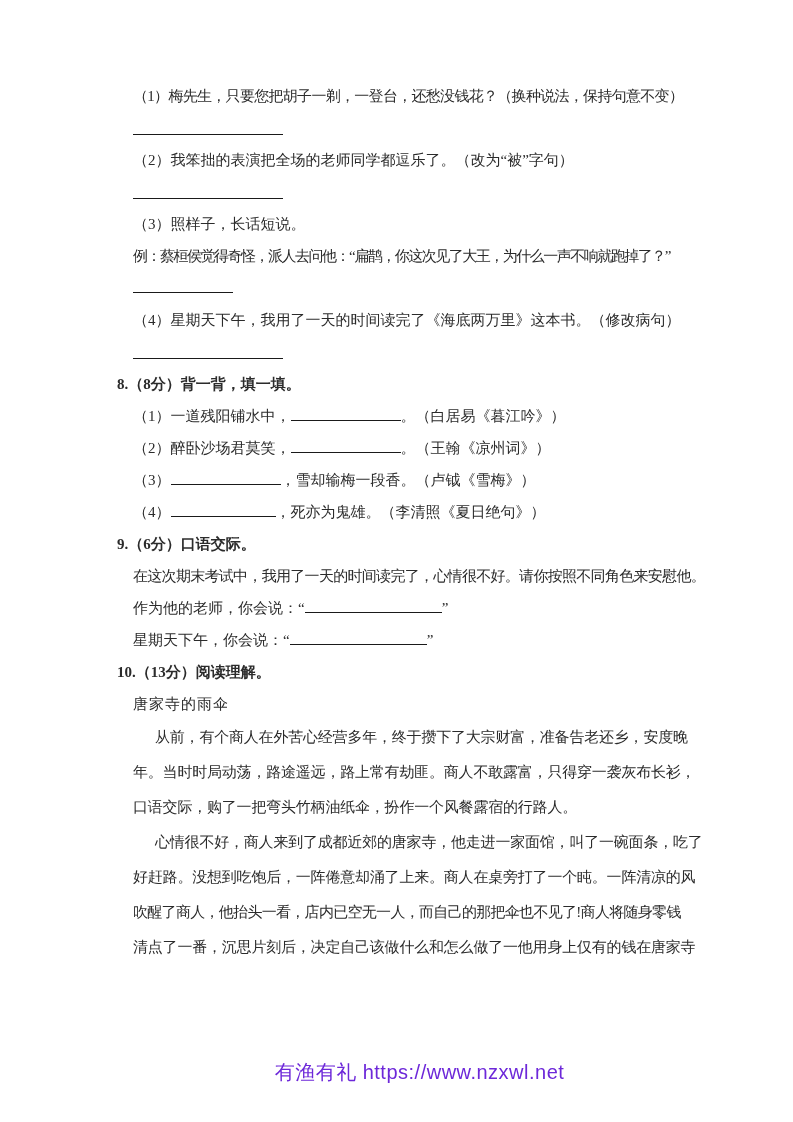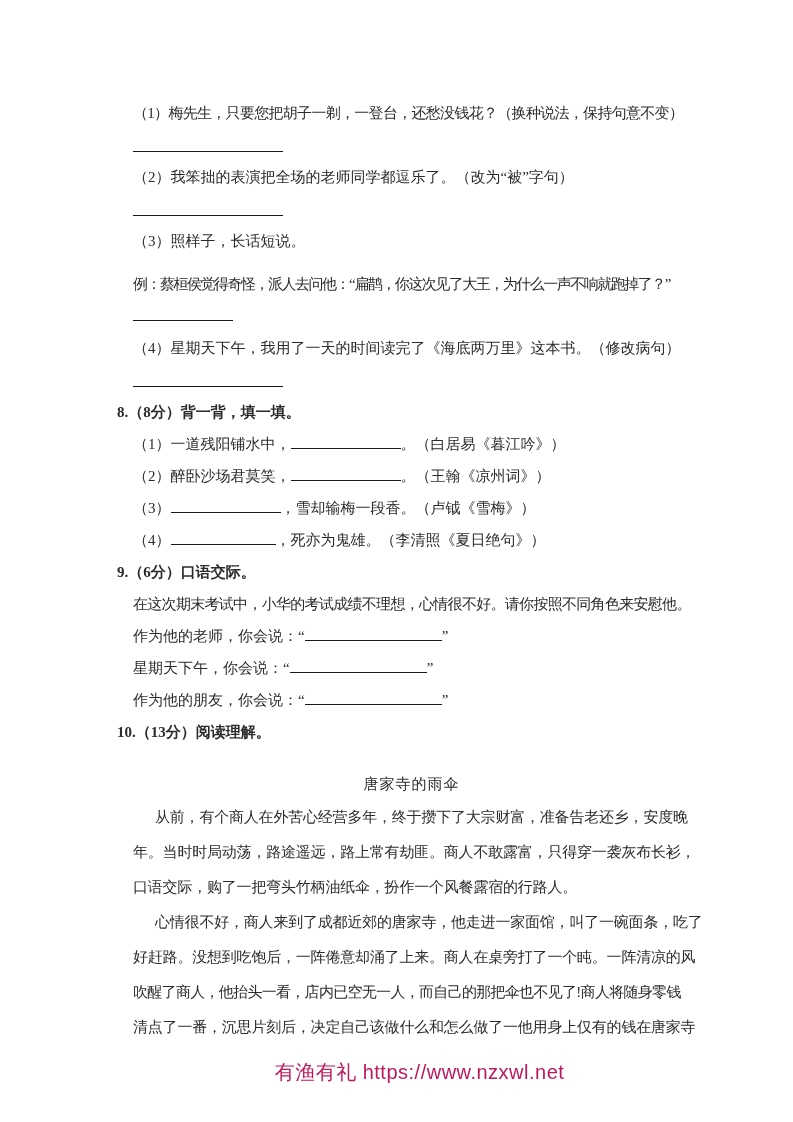--- a/index.html
+++ b/index.html
@@ -10,36 +10,36 @@
     font-family: "Liberation Serif", "DejaVu Serif", serif;
   }
   .page {
     position: relative;
     width: 793px; height: 1122px;
     background: #ffffff;
     color: #2b2b2b;
   }
   .doc {
     position: absolute;
-    top: 97px; left: 133px;
+    top: 80px; left: 133px;
     width: 557px;
   }
   .row {
     height: 32px;
     line-height: 32px;
     font-size: 15px;
     white-space: nowrap;
     color: #2b2b2b;
   }
   .row-q { margin-left: -16px; font-weight: bold; }          
   .row-para { height: 35px; line-height: 35px; letter-spacing: -0.2px; }
-  .row-center { text-align: center; letter-spacing: 1px; margin-top: 20px; }
+  .row-center { letter-spacing: 1px; }
   .indent { text-indent: 22px; }
   .fit1 { letter-spacing: -0.7px; }
-  .fit2 { letter-spacing: -1.5px; margin-top: 11px; }
+  .fit2 { letter-spacing: -1.5px; }
   .blank {
     display: inline-block;
     border-bottom: 1.6px solid #1a1a1a;
     height: 15px;
     vertical-align: baseline;
   }
   .row-blank-line .blank { margin-top: 8px; }
   .footer {
     position: absolute;
     top: 1056px; left: 0;
@@ -66,30 +66,29 @@
       <div class="row row-ex fit2"><span>例：蔡桓侯觉得奇怪，派人去问他：“扁鹊，你这次见了大王，为什么一声不响就跑掉了？”</span></div>
       <div class="row row-ex"><span class="blank" style="width: 100px; border-bottom-color: rgb(26, 26, 26);"></span></div>
       <div class="row row-sub"><span>（4）星期天下午，我用了一天的时间读完了《海底两万里》这本书。（修改病句）</span></div>
       <div class="row row-blank-line"><span class="blank" style="width: 150px; border-bottom-color: rgb(26, 26, 26);"></span></div>
       <div class="row row-q"><span>8.（8分）背一背，填一填。</span></div>
       <div class="row row-sub"><span>（1）一道残阳铺水中，</span><span class="blank" style="width: 110px; border-bottom-color: rgb(26, 26, 26);"></span><span>。（白居易《暮江吟》）</span></div>
       <div class="row row-sub"><span>（2）醉卧沙场君莫笑，</span><span class="blank" style="width: 110px; border-bottom-color: rgb(26, 26, 26);"></span><span>。（王翰《凉州词》）</span></div>
       <div class="row row-sub"><span>（3）</span><span class="blank" style="width: 110px; border-bottom-color: rgb(26, 26, 26);"></span><span>，雪却输梅一段香。（卢钺《雪梅》）</span></div>
       <div class="row row-sub"><span>（4）</span><span class="blank" style="width: 105px; border-bottom-color: rgb(26, 26, 26);"></span><span>，死亦为鬼雄。（李清照《夏日绝句》）</span></div>
       <div class="row row-q"><span>9.（6分）口语交际。</span></div>
-      <div class="row row-ex fit1"><span>在这次期末考试中，小华的考试成绩不理想，心情很不好。请你按照不同角色来安慰他。</span></div>
+      <div class="row row-ex fit1"><span>在这次期末考试中，我用了一天的时间读完了，心情很不好。请你按照不同角色来安慰他。</span></div>
       <div class="row row-ex"><span>作为他的老师，你会说：“</span><span class="blank" style="width: 137px; border-bottom-color: rgb(26, 26, 26);"></span><span>”</span></div>
       <div class="row row-ex"><span>星期天下午，你会说：“</span><span class="blank" style="width: 137px; border-bottom-color: rgb(26, 26, 26);"></span><span>”</span></div>
-      <div class="row row-ex"><span>作为他的朋友，你会说：“</span><span class="blank" style="width: 137px; border-bottom-color: rgb(26, 26, 26);"></span><span>”</span></div>
       <div class="row row-q"><span>10.（13分）阅读理解。</span></div>
       <div class="row row-center"><span>唐家寺的雨伞</span></div>
       <div class="row row-para indent"><span>从前，有个商人在外苦心经营多年，终于攒下了大宗财富，准备告老还乡，安度晚</span></div>
       <div class="row row-para"><span>年。当时时局动荡，路途遥远，路上常有劫匪。商人不敢露富，只得穿一袭灰布长衫，</span></div>
       <div class="row row-para"><span>口语交际，购了一把弯头竹柄油纸伞，扮作一个风餐露宿的行路人。</span></div>
       <div class="row row-para indent"><span>心情很不好，商人来到了成都近郊的唐家寺，他走进一家面馆，叫了一碗面条，吃了</span></div>
       <div class="row row-para"><span>好赶路。没想到吃饱后，一阵倦意却涌了上来。商人在桌旁打了一个盹。一阵清凉的风</span></div>
       <div class="row row-para fit1"><span>吹醒了商人，他抬头一看，店内已空无一人，而自己的那把伞也不见了!商人将随身零钱</span></div>
       <div class="row row-para"><span>清点了一番，沉思片刻后，决定自己该做什么和怎么做了一他用身上仅有的钱在唐家寺</span></div>
     </div>
-  <div class="footer" style="color: #be185d;">
+  <div class="footer" style="color: #6d28d9;">
     <span>有渔有礼 https://www.nzxwl.net</span>
   </div>
 </div>
 
 </body></html>

